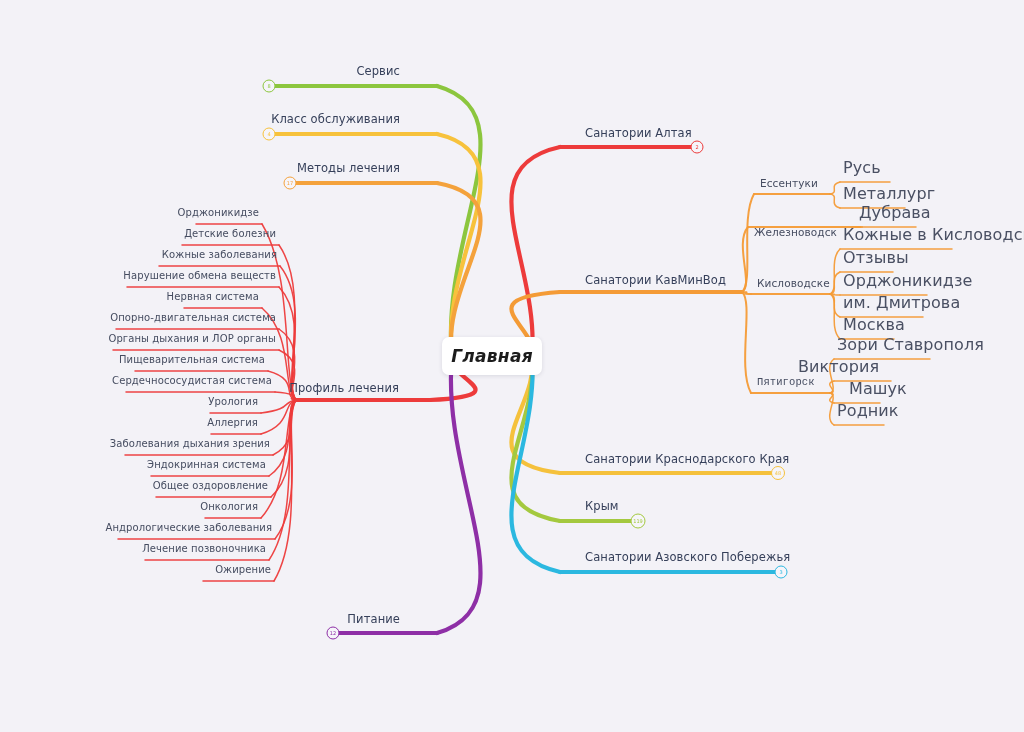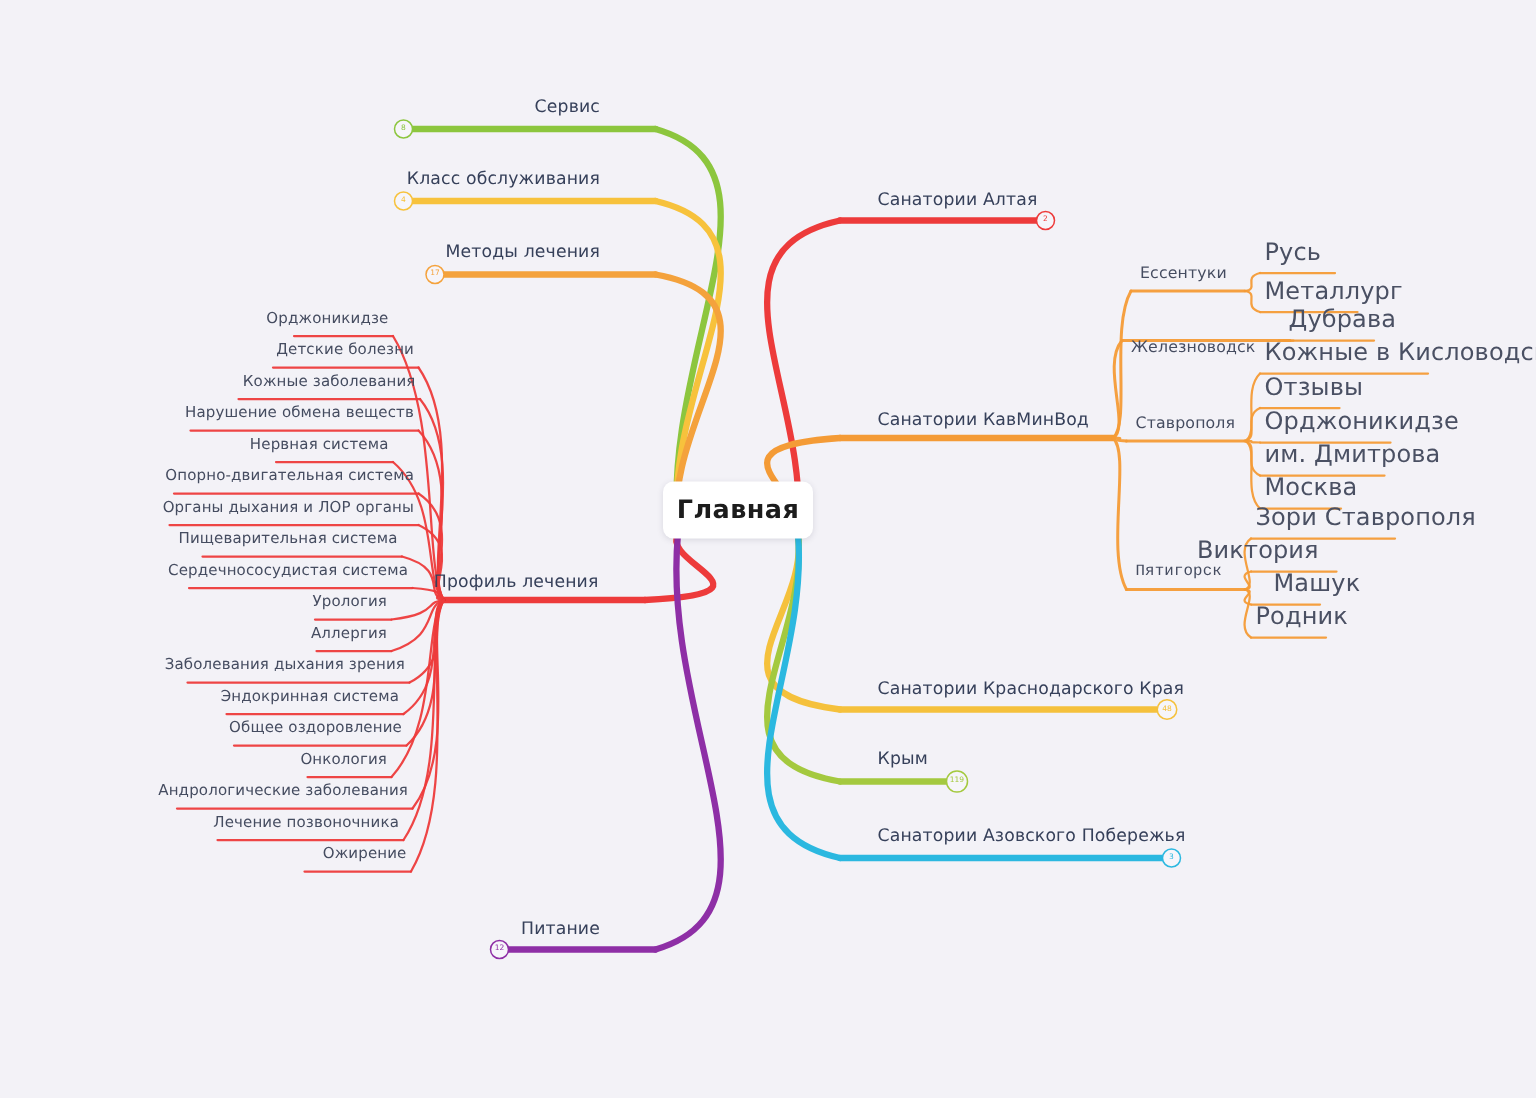--- a/index.html
+++ b/index.html
@@ -160,21 +160,21 @@
       <path d="M 830 393 C 840 389.6, 822 367.5, 834 359" fill="none" stroke="#f49b36" stroke-width="1.5" stroke-linecap="round" opacity="0.95"></path>
       <path d="M 834 359 L 930 359" fill="none" stroke="#f49b36" stroke-width="1.5" stroke-linecap="round" opacity="0.95"></path>
       <path d="M 830 393 C 840 391.8, 822 384, 834 381" fill="none" stroke="#f49b36" stroke-width="1.5" stroke-linecap="round" opacity="0.95"></path>
       <path d="M 834 381 L 891 381" fill="none" stroke="#f49b36" stroke-width="1.5" stroke-linecap="round" opacity="0.95"></path>
       <path d="M 830 393 C 840 394, 822 400.5, 834 403" fill="none" stroke="#f49b36" stroke-width="1.5" stroke-linecap="round" opacity="0.95"></path>
       <path d="M 834 403 L 880 403" fill="none" stroke="#f49b36" stroke-width="1.5" stroke-linecap="round" opacity="0.95"></path>
       <path d="M 830 393 C 840 396.2, 822 417, 834 425" fill="none" stroke="#f49b36" stroke-width="1.5" stroke-linecap="round" opacity="0.95"></path>
       <path d="M 834 425 L 884 425" fill="none" stroke="#f49b36" stroke-width="1.5" stroke-linecap="round" opacity="0.95"></path>
     </svg>
 
-  <div class="root-node" id="root-node" style="left: 442px; top: 321px; width: 100px; height: 38px;">
+  <div class="root-node" id="root-node" style="left: 442px; top: 337px; width: 100px; height: 38px; font-style: italic;">
     <span>Главная</span>
   </div>
 
   <div id="labels-layer">
       <div class="node-label lvl1 anchor-end" style="left: 400px; top: 77px;">Сервис</div>
       <div class="node-label lvl1 anchor-end" style="left: 400px; top: 125px;">Класс обслуживания</div>
       <div class="node-label lvl1 anchor-end" style="left: 400px; top: 174px;">Методы лечения</div>
       <div class="node-label lvl1 anchor-end" style="left: 399px; top: 394px;">Профиль лечения</div>
       <div class="node-label lvl1 anchor-end" style="left: 400px; top: 625px;">Питание</div>
       <div class="node-label lvl1" style="left: 585px; top: 139px;">Санатории Алтая</div>
@@ -198,21 +198,21 @@
       <div class="node-label leafred anchor-end" style="left: 268px; top: 491px;">Общее оздоровление</div>
       <div class="node-label leafred anchor-end" style="left: 258px; top: 512px;">Онкология</div>
       <div class="node-label leafred anchor-end" style="left: 272px; top: 533px;">Андрологические заболевания</div>
       <div class="node-label leafred anchor-end" style="left: 266px; top: 554px;">Лечение позвоночника</div>
       <div class="node-label leafred anchor-end" style="left: 271px; top: 575px;">Ожирение</div>
       <div class="node-label lvl2" style="left: 760px; top: 188px;">Ессентуки</div>
       <div class="node-label lvl3" style="left: 843px; top: 176px;">Русь</div>
       <div class="node-label lvl3" style="left: 843px; top: 202px;">Металлург</div>
       <div class="node-label lvl2" style="left: 754px; top: 221px; margin-top: 16px;">Железноводск</div>
       <div class="node-label lvl3" style="left: 859px; top: 221px;">Дубрава</div>
-      <div class="node-label lvl2" style="left: 757px; top: 288px;">Ставрополя</div>
+      <div class="node-label lvl2" style="left: 757px; top: 288px;">Кисловодске</div>
       <div class="node-label lvl3" style="left: 843px; top: 243px;">Кожные в Кисловодске</div>
       <div class="node-label lvl3" style="left: 843px; top: 266px;">Отзывы</div>
       <div class="node-label lvl3" style="left: 843px; top: 289px;">Орджоникидзе</div>
       <div class="node-label lvl3" style="left: 843px; top: 311px;">им. Дмитрова</div>
       <div class="node-label lvl3" style="left: 843px; top: 333px;">Москва</div>
       <div class="node-label lvl2" style="left: 757px; top: 387px; font-family: Liberation Mono, monospace;">Пятигорск</div>
       <div class="node-label lvl3" style="left: 837px; top: 353px;">Зори Ставрополя</div>
       <div class="node-label lvl3" style="left: 798px; top: 375px;">Виктория</div>
       <div class="node-label lvl3" style="left: 837px; top: 397px; margin-left: 12px;">Машук</div>
       <div class="node-label lvl3" style="left: 837px; top: 419px;">Родник</div>

